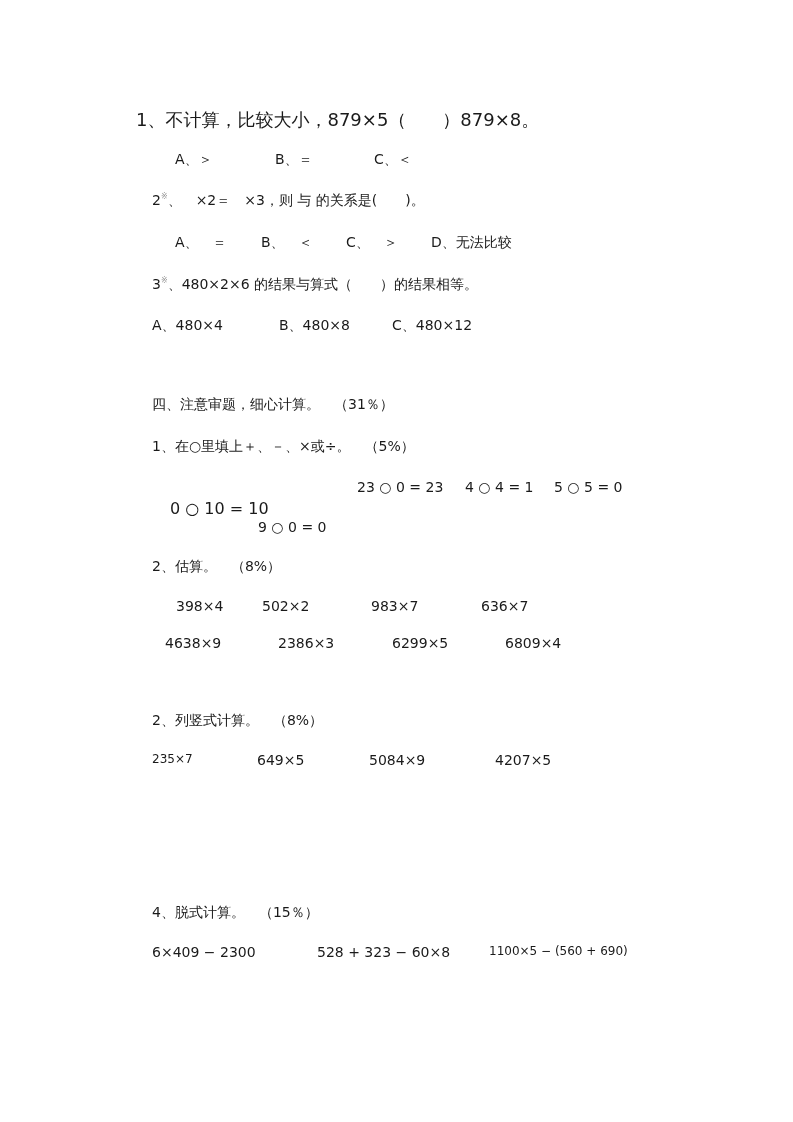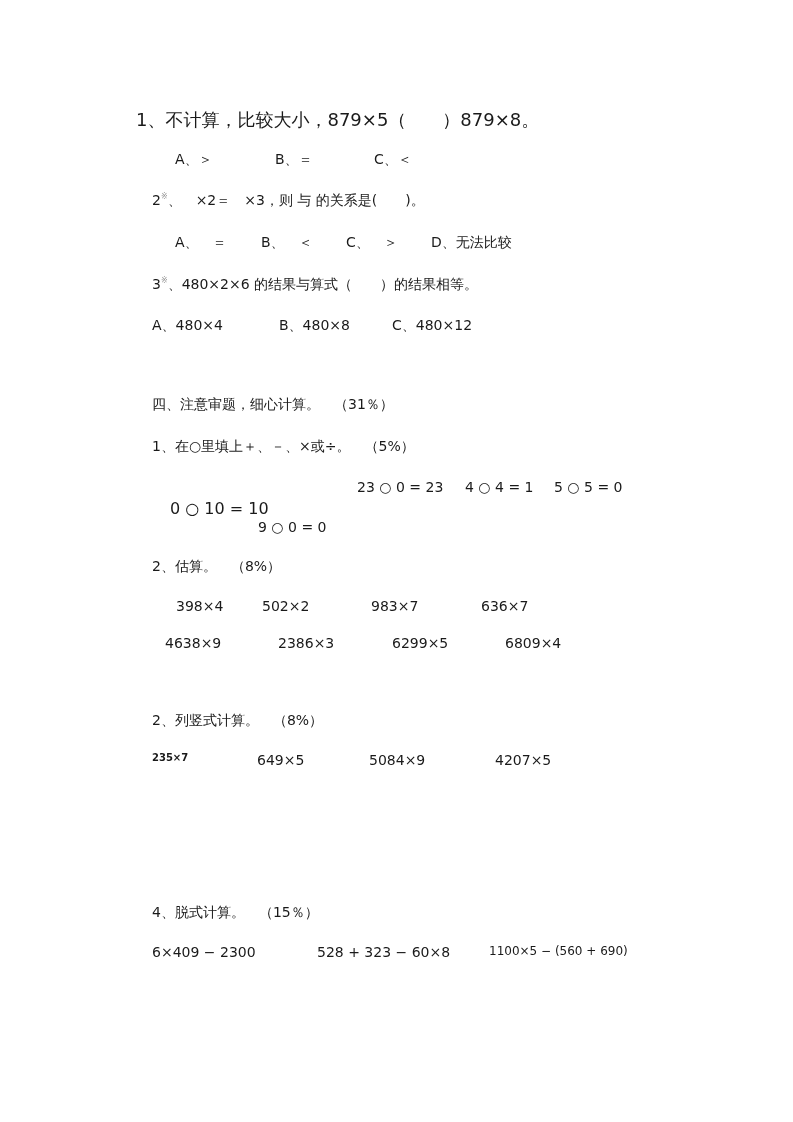--- a/index.html
+++ b/index.html
@@ -44,21 +44,21 @@
 <div class="t" style="left:152px;top:598px;font-size:14px;margin-left:24px;">398×4</div>
 <div class="t" style="left:262px;top:598px;font-size:14px;">502×2</div>
 <div class="t" style="left:371px;top:598px;font-size:14px;">983×7</div>
 <div class="t" style="left:481px;top:598px;font-size:14px;">636×7</div>
 <div class="t" style="left:165px;top:635px;font-size:14px;">4638×9</div>
 <div class="t" style="left:278px;top:635px;font-size:14px;">2386×3</div>
 <div class="t" style="left:392px;top:635px;font-size:14px;">6299×5</div>
 <div class="t" style="left:505px;top:635px;font-size:14px;">6809×4</div>
 
 <div class="t" style="left:152px;top:712px;font-size:14px;">2、列竖式计算。　（8%）</div>
-<div class="t" style="left:152px;top:752px;font-size:10px;font-weight:bold;">235×7</div>
+<div class="t" style="left:152px;top:752px;font-size:12px;">235×7</div>
 <div class="t" style="left:257px;top:752px;font-size:14px;">649×5</div>
 <div class="t" style="left:369px;top:752px;font-size:14px;">5084×9</div>
 <div class="t" style="left:495px;top:752px;font-size:14px;">4207×5</div>
 
 <div class="t" style="left:152px;top:904px;font-size:14px;">4、脱式计算。　（15％）</div>
 <div class="t" style="left:152px;top:944px;font-size:14px;">6×409 − 2300</div>
 <div class="t" style="left:317px;top:944px;font-size:14px;">528 + 323 − 60×8</div>
 <div class="t" style="left:489px;top:944px;font-size:12px;">1100×5 − (560 + 690)</div>
 
 </body></html>

